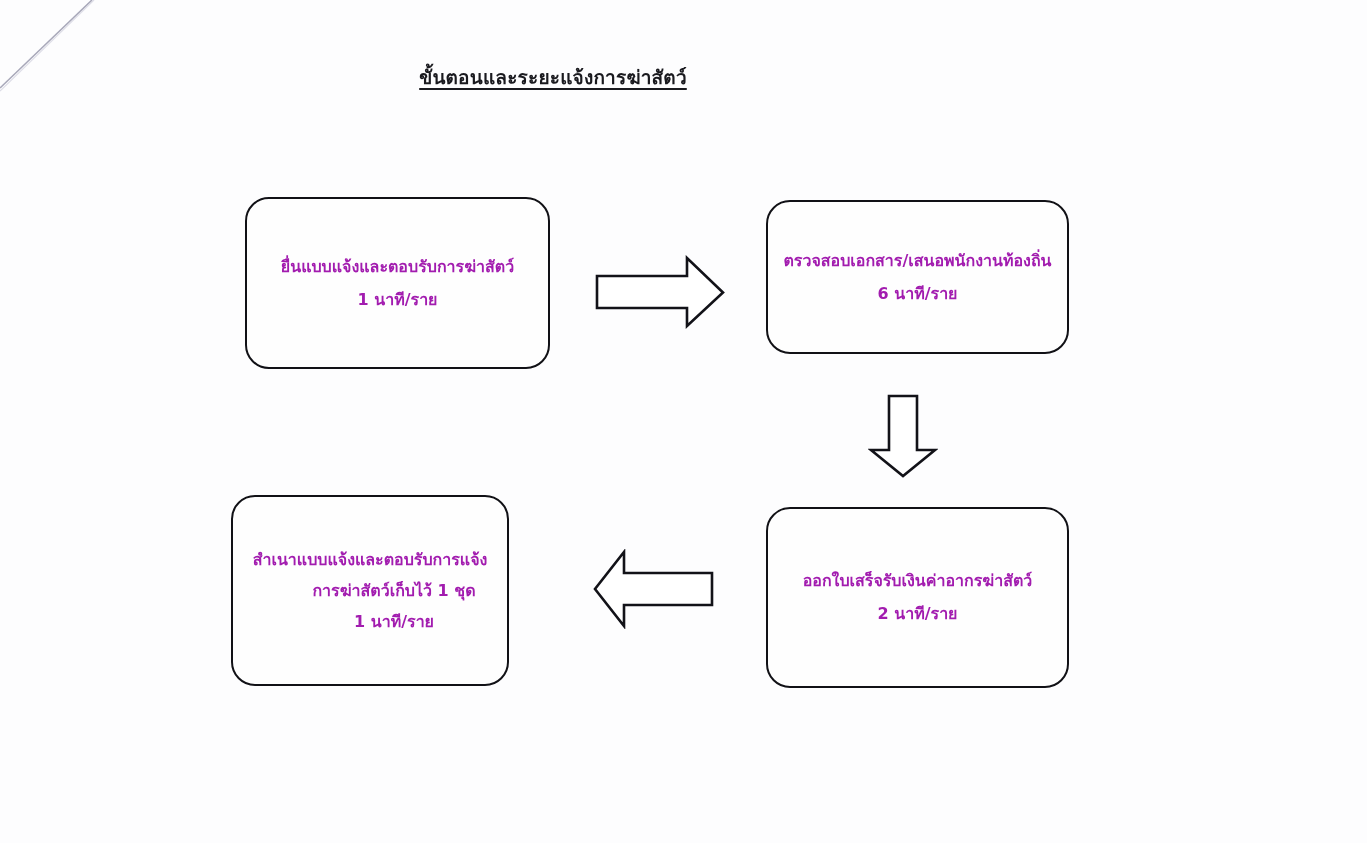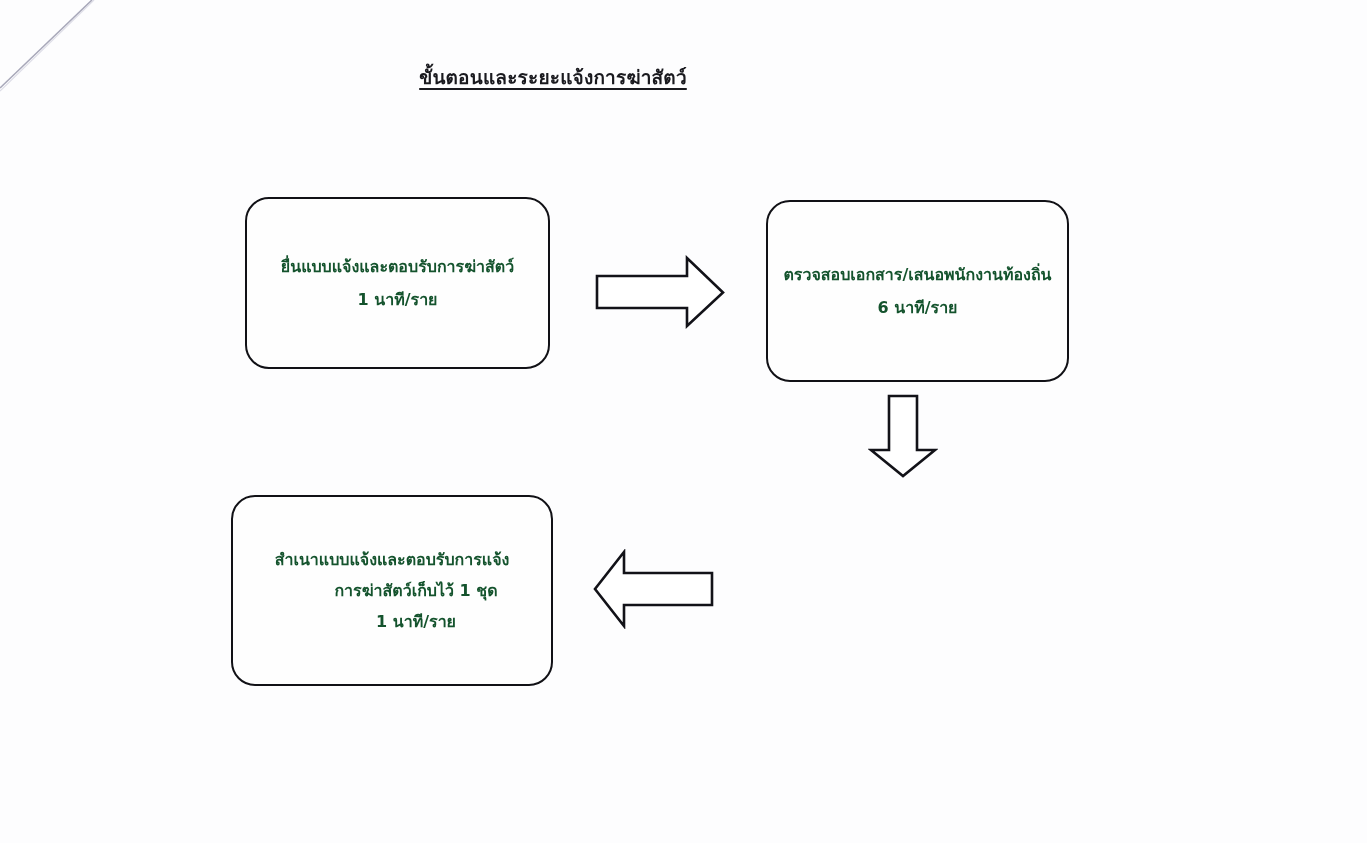--- a/index.html
+++ b/index.html
@@ -48,34 +48,34 @@
   .pbox {
     position: absolute;
     box-sizing: border-box;
     border: 2.6px solid #111116;
     border-radius: 24px;
     background: #fefefe;
     display: flex;
     flex-direction: column;
     align-items: center;
     justify-content: center;
-    color: #14532d;
+    color: #a21caf;
     font-weight: bold;
     font-size: 16px;
     line-height: 1.0;
     padding: 0 14px;
     text-align: center;
   }
   .pbox .line { display: block; margin: 0; padding: 0; }
   .pbox .line + .line { margin-top: 17px; }
 
   #box-submit   { left: 245px; top: 197px; width: 305px; height: 172px; }
-  #box-verify   { left: 766px; top: 200px; width: 303px; height: 182px; }
+  #box-verify   { left: 766px; top: 200px; width: 303px; height: 154px; }
   #box-receipt  { left: 766px; top: 507px; width: 303px; height: 181px; }
-  #box-copy     { left: 231px; top: 495px; width: 322px; height: 191px; }
+  #box-copy     { left: 231px; top: 495px; width: 278px; height: 191px; }
   #box-copy .line + .line { margin-top: 15px; margin-left: 48px; }
 
   
   .arrow {
     position: absolute;
     pointer-events: none;
   }
   #arrow-right { left: 595px; top: 255px; width: 130px; height: 74px; }
   #arrow-down  { left: 868px; top: 394px; width: 70px; height: 84px; }
   #arrow-left  { left: 592px; top: 549px; width: 122px; height: 80px; }
@@ -105,20 +105,24 @@
   <div class="pbox" id="box-submit">
     <span class="line">ยื่นแบบแจ้งและตอบรับการฆ่าสัตว์</span>
     <span class="line">1 นาที/ราย</span>
   </div>
 
   <div class="pbox" id="box-verify">
     <span class="line">ตรวจสอบเอกสาร/เสนอพนักงานท้องถิ่น</span>
     <span class="line">6 นาที/ราย</span>
   </div>
 
+  <div class="pbox" id="box-receipt">
+    <span class="line">ออกใบเสร็จรับเงินค่าอากรฆ่าสัตว์</span>
+    <span class="line">2 นาที/ราย</span>
+  </div>
 
   <div class="pbox" id="box-copy">
     <span class="line">สำเนาแบบแจ้งและตอบรับการแจ้ง</span>
     <span class="line">การฆ่าสัตว์เก็บไว้ 1 ชุด</span>
     <span class="line">1 นาที/ราย</span>
   </div>
 
   <div class="arrow" id="arrow-right">
     <svg viewBox="0 0 130 74" preserveAspectRatio="none">
       <path d="M 2,21 L 92,21 L 92,3 L 128,37.5 L 92,71 L 92,53 L 2,53 Z"></path>

